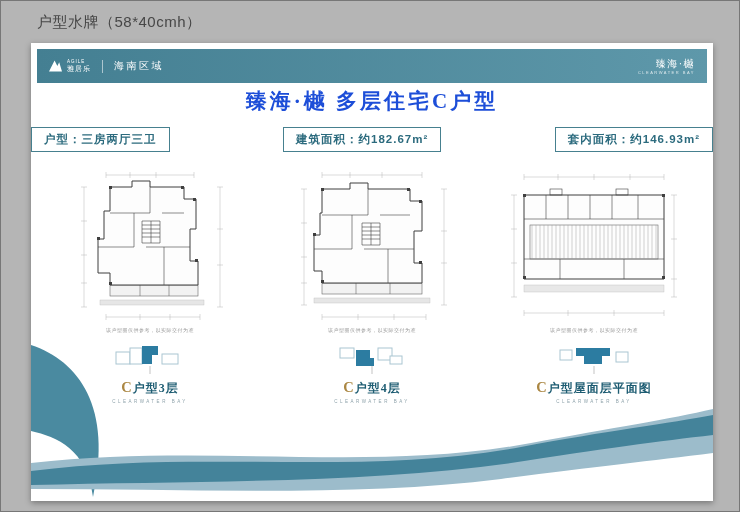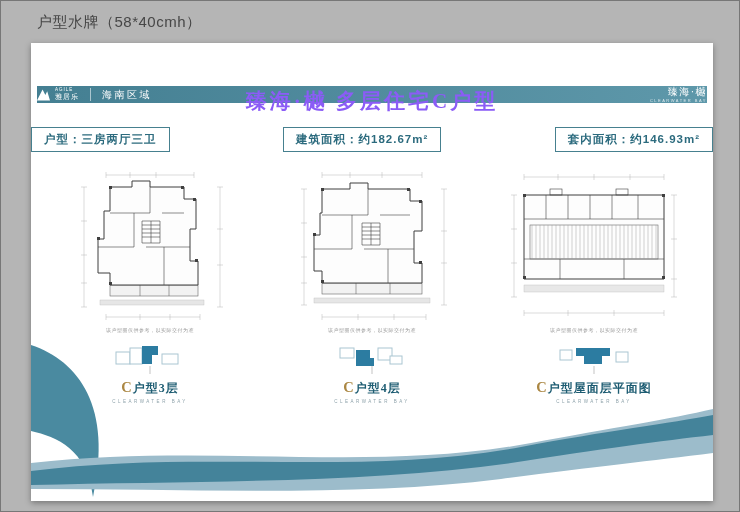--- a/index.html
+++ b/index.html
@@ -2,36 +2,36 @@
 <html><head>
 <meta charset="utf-8">
 <style>
   html,body{margin:0;padding:0;background:#8f8f8f;}
   .frame{position:relative;width:740px;height:512px;background:#b5b5b5;border:1px solid #777;
          box-sizing:border-box;font-family:"Liberation Sans",sans-serif;overflow:hidden;}
   .page-label{position:absolute;top:12px;left:36px;font-size:15px;color:#474747;letter-spacing:.5px;}
   .board{position:absolute;left:30px;top:42px;width:682px;height:458px;background:#ffffff;
          box-shadow:0 2px 6px rgba(0,0,0,.35);overflow:hidden;}
   
-  .hdr{position:absolute;top:6px;left:6px;right:6px;height:17px;
+  .hdr{position:absolute;top:6px;left:6px;right:6px;height:34px;
        background:linear-gradient(90deg,#447f92,#5e98aa);
-       display:flex;align-items:center;justify-content:space-between;padding:0 0;box-sizing:border-box;margin-top:37px;}
+       display:flex;align-items:center;justify-content:space-between;padding:0 12px;box-sizing:border-box;}
   .logo{display:flex;align-items:center;gap:5px;color:#fff;}
   .brand-stack{display:flex;flex-direction:column;line-height:1.1;}
   .brand-en{font-size:4.5px;letter-spacing:1px;}
   .brand-cn{font-size:7px;letter-spacing:1px;}
   .hdr-div{width:1px;height:13px;background:rgba(255,255,255,.55);margin:0 6px;}
   .region{color:#fff;font-size:10px;letter-spacing:2.5px;}
   .hdr-right{display:flex;flex-direction:column;align-items:flex-end;color:#fff;line-height:1.3;}
   .proj{font-size:10px;letter-spacing:1.5px;}
   .proj-en{font-size:4px;letter-spacing:1.5px;color:rgba(255,255,255,.78);}
   
   .title{position:absolute;top:44px;left:0;width:100%;text-align:center;
          font-family:"Liberation Serif","DejaVu Serif",serif;font-size:21px;font-weight:bold;
-         color:#8b5cf6;letter-spacing:3px;}
+         color:#1d4ed8;letter-spacing:3px;}
   .info-row{position:absolute;top:84px;left:0;width:100%;display:flex;justify-content:space-between;gap:10px;}
   .info-box{border:1px solid #46808f;background:#fff;color:#2c6b7e;font-size:11.5px;font-weight:bold;
             padding:4px 12px;letter-spacing:1px;white-space:nowrap;}
   
   .plans-row{position:absolute;top:124px;left:0;right:0;display:flex;justify-content:center;gap:22px;z-index:2;align-items:flex-end;}
   .plan-col{width:200px;display:flex;flex-direction:column;align-items:center;}
   .plan-note{font-size:5px;color:#9a9a9a;margin-top:2px;letter-spacing:.5px;}
   .foot-icon{margin-top:9px;}
   .plan-label{margin-top:3px;font-weight:bold;color:#1d5c72;font-size:12px;letter-spacing:1px;
               font-family:"Liberation Serif","DejaVu Serif",serif;}

